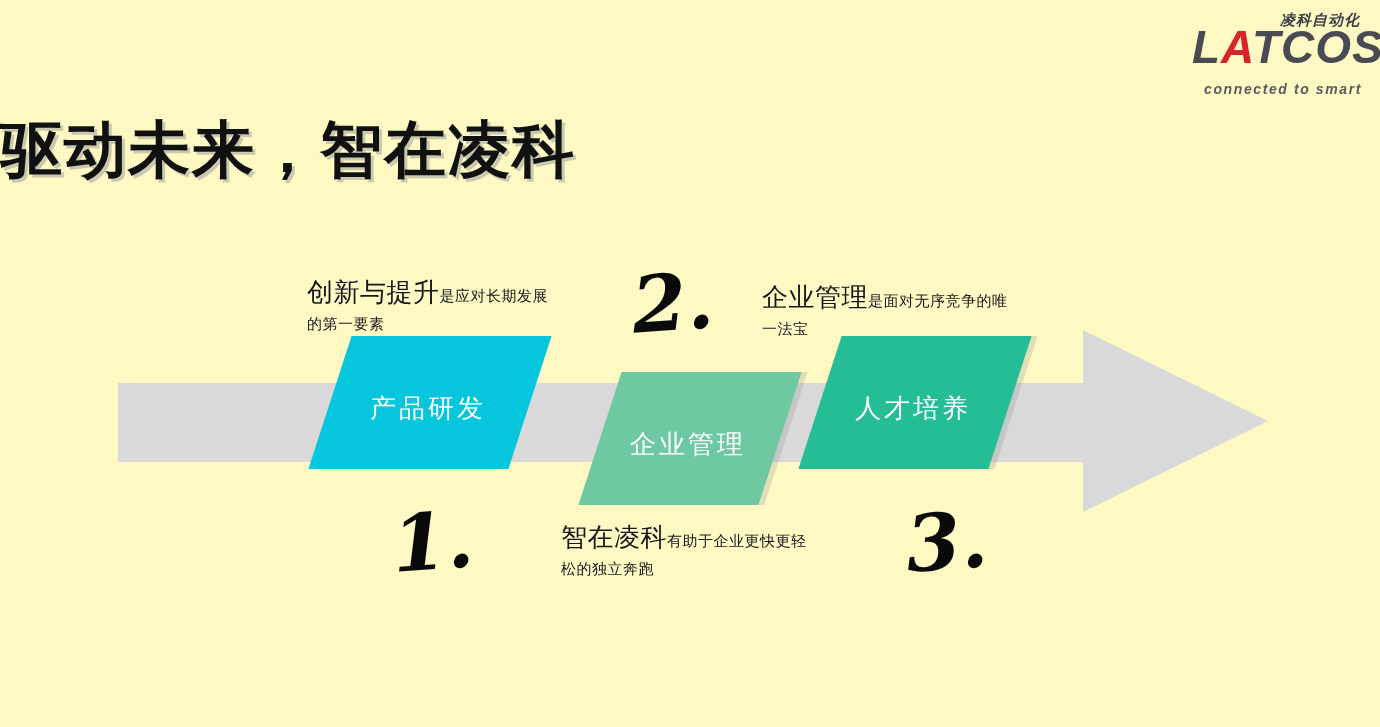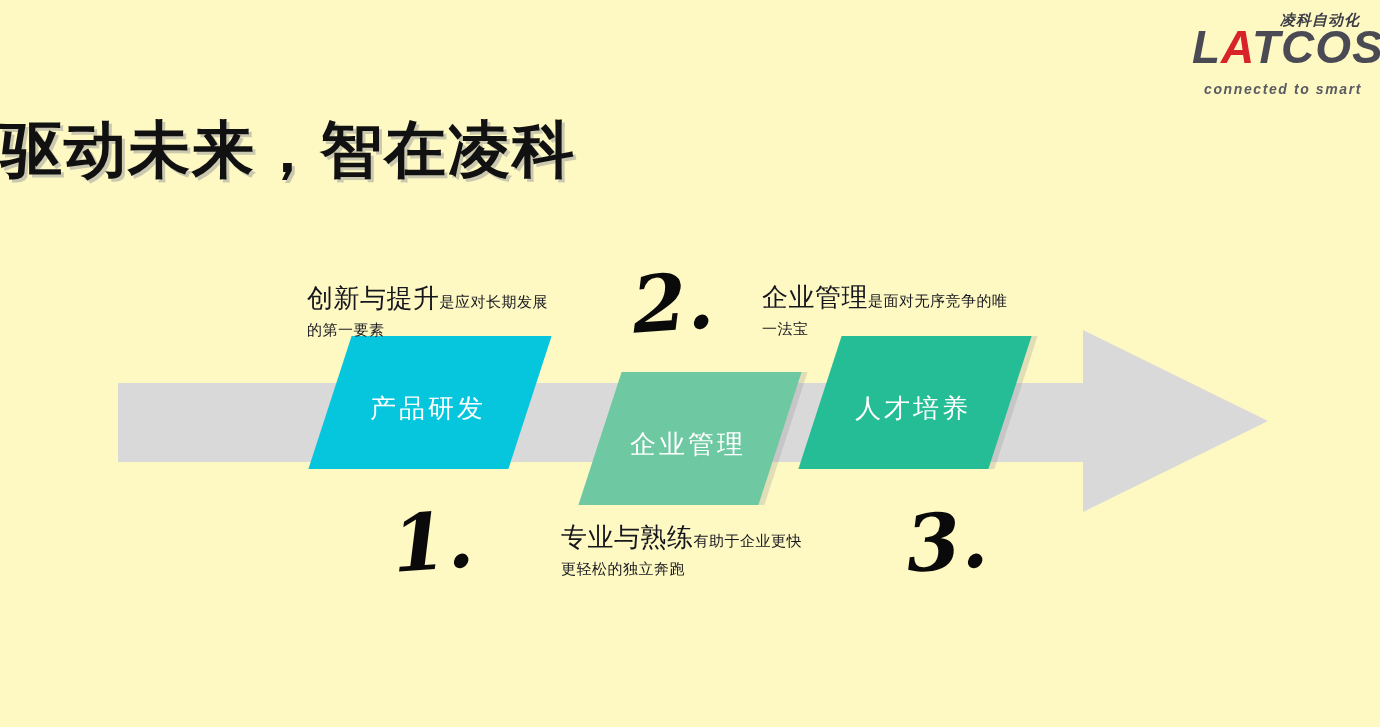--- a/index.html
+++ b/index.html
@@ -160,21 +160,21 @@
   }
   .callout .big {
     font-size: 26px;
     letter-spacing: 0.5px;
   }
   .callout .small {
     font-size: 15px;
     letter-spacing: 0.5px;
   }
 
-  #callout-1 { left: 307px; top: 280px; width: 245px; }
+  #callout-1 { left: 307px; top: 274px; width: 245px; }
   #callout-2 { left: 561px; top: 519px; width: 252px; }
   #callout-3 { left: 762px; top: 279px; width: 248px; }
 
   
   .brush-num {
     position: absolute;
     color: #0a0a0a;
     font-family: "DejaVu Serif", "Liberation Serif", serif;
     font-size: 78px;
     font-weight: bold;
@@ -209,21 +209,21 @@
   </div>
   <div class="callout" id="callout-1">
     <span class="big">创新与提升</span><span class="small">是应对长期发展的第一要素</span>
   </div>
   <div class="brush-num" id="num-1">1.</div>
 
   <div class="para" id="para-2">
     <div class="label">企业管理</div>
   </div>
   <div class="callout" id="callout-2">
-    <span class="big">专业与熟练</span><span class="small">有助于企业更快更轻松的独立奔跑</span>
+    <span class="big">智在凌科</span><span class="small">有助于企业更快更轻松的独立奔跑</span>
   </div>
   <div class="brush-num" id="num-2">2.</div>
 
   <div class="para" id="para-3">
     <div class="label">人才培养</div>
   </div>
   <div class="callout" id="callout-3">
     <span class="big">企业管理</span><span class="small">是面对无序竞争的唯一法宝</span>
   </div>
   <div class="brush-num" id="num-3">3.</div>

